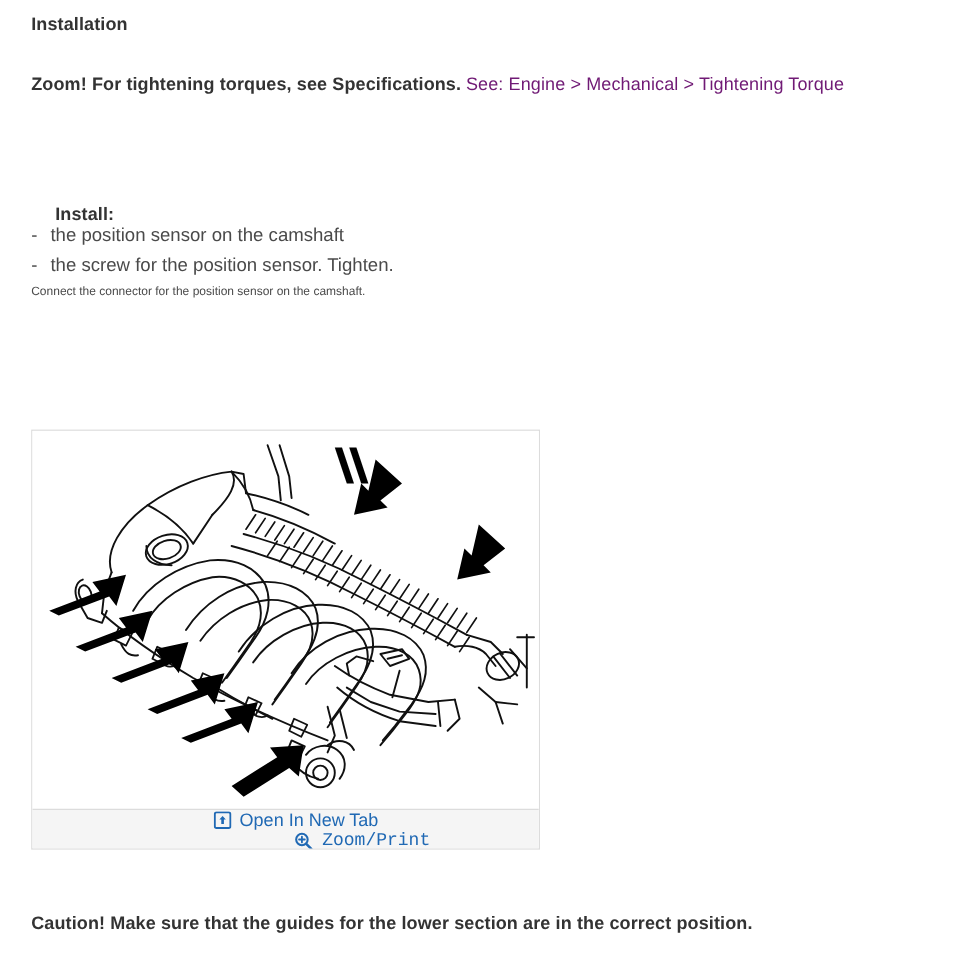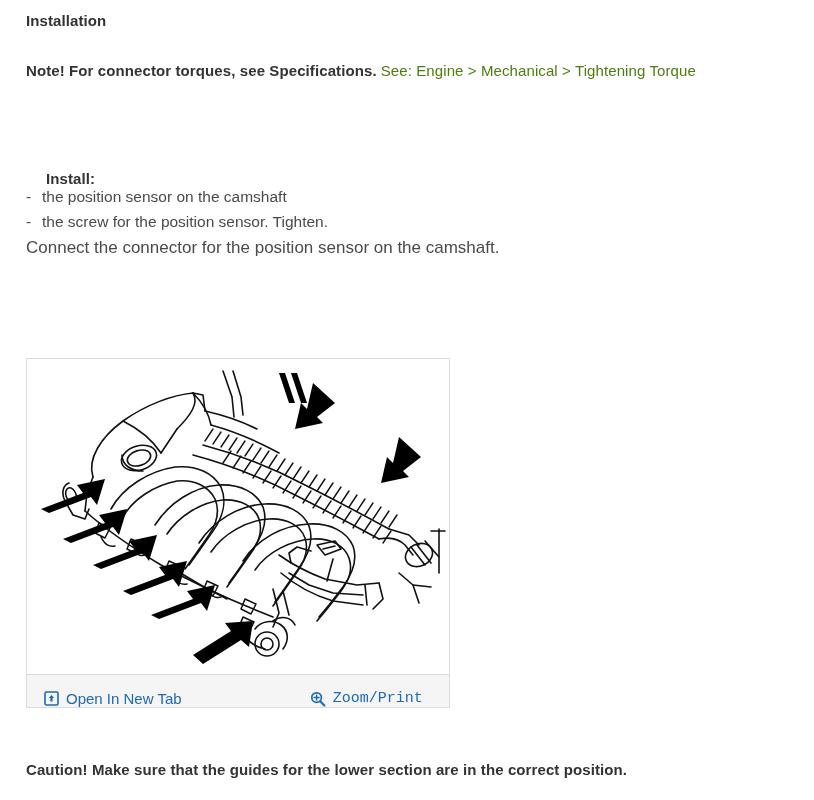--- a/index.html
+++ b/index.html
@@ -29,30 +29,30 @@
     left: 26px;
     font-size: 15px;
     font-weight: bold;
     color: #333333;
     letter-spacing: 0.1px;
     white-space: nowrap;
   }
   .p-reg {
     position: absolute;
     left: 26px;
-    font-size: 17px;
+    font-size: 10px;
     font-weight: normal;
     color: #4a4a4a;
     white-space: nowrap;
   }
 
   #title-installation { top: 12px; }
   #note-line { top: 62px; }
   #note-link {
-    color: #4d7c0f;
+    color: #701a75;
     font-weight: normal;
     text-decoration: none;
     cursor: pointer;
     margin-left: 4px;
   }
   #subhead-cmp { top: 113px; }
   #install-label {
     top: 170px;
     left: 46px;
   }
@@ -99,21 +99,22 @@
   .figure-footer {
     position: absolute;
     left: 0;
     bottom: 0;
     width: 422px;
     height: 33px;
     background: #f5f5f5;
     border-top: 1px solid #dcdcdc;
     box-sizing: border-box;
     display: flex;
-    align-items: flex-end;
+    align-items: center;
+    flex-direction: column;
   }
   .fig-link {
     display: inline-flex;
     align-items: center;
     gap: 7px;
     color: #2069b4;
     font-size: 15px;
     text-decoration: none;
     cursor: pointer;
     white-space: nowrap;
@@ -123,21 +124,21 @@
   .fig-icon { display: inline-block; line-height: 0; }
 </style>
 </head>
 <body>
 
 <div class="page">
 
   <div class="h-bold" id="title-installation">Installation</div>
 
   <div class="h-bold" id="note-line">
-    <span>Note! For connector torques, see Specifications.</span><a id="note-link" href="#">See: Engine &gt; Mechanical &gt; Tightening Torque</a>
+    <span>Zoom! For tightening torques, see Specifications.</span><a id="note-link" href="#">See: Engine &gt; Mechanical &gt; Tightening Torque</a>
   </div>
 
 
   <div class="h-bold" id="install-label">Install:</div>
 
   <div class="bullet-row" id="bullet-1">
     <span class="dash">-</span><span>the position sensor on the camshaft</span>
   </div>
   <div class="bullet-row" id="bullet-2">
     <span class="dash">-</span><span>the screw for the position sensor. Tighten.</span>

